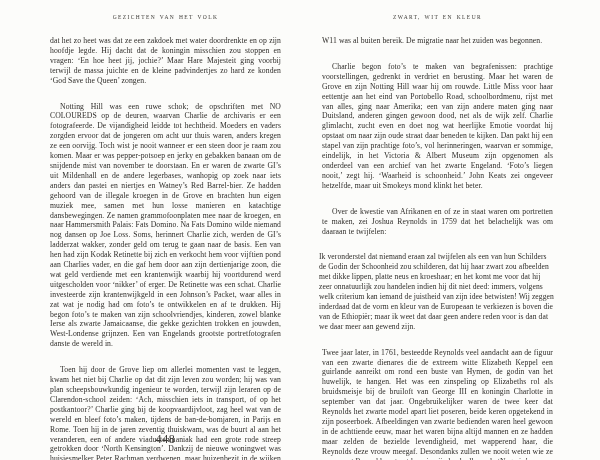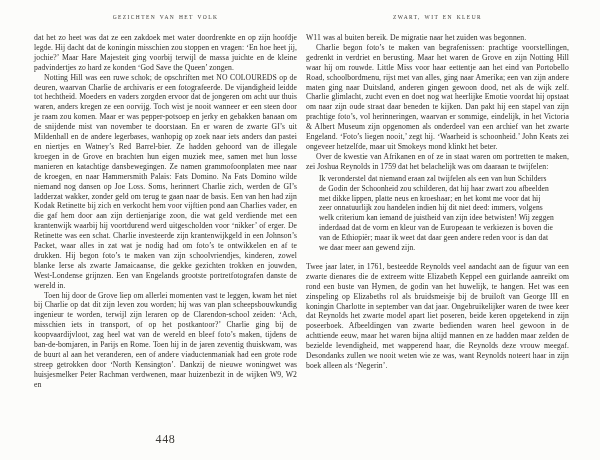--- a/index.html
+++ b/index.html
@@ -34,21 +34,21 @@
     text-transform: uppercase;
     margin-bottom: 13px;
     font-family: "Liberation Serif", serif;
   }
   .body-text {
     font-size: 7.7px;
     line-height: 9.9px;
     text-align: justify;
     letter-spacing: 0.01em;
   }
-  .para { margin: 0; }
+  .para { margin: 16px; }
   .para.indent { text-indent: 10px; }
   .quote {
     display: block;
     margin: 2px 15px 9px 13px;
     text-align: left;
     font-size: 7.6px;
     line-height: 9.9px;
   }
   .folio {
     position: absolute;

